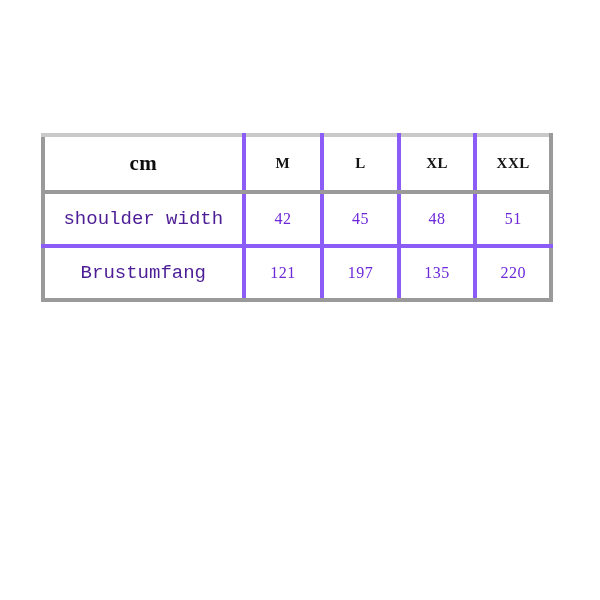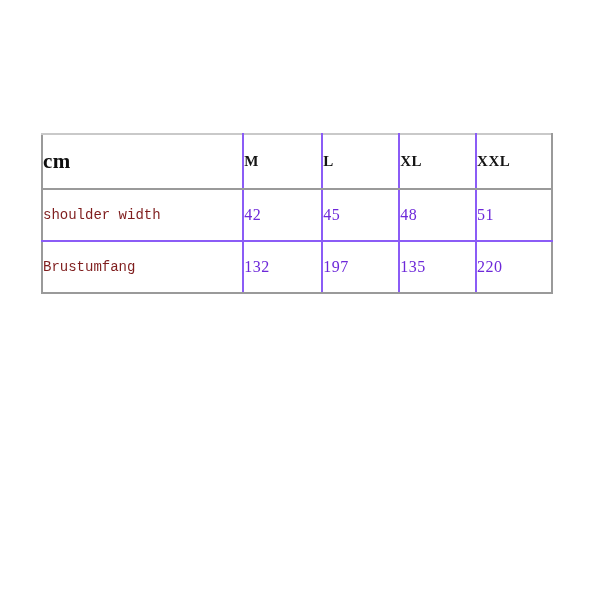--- a/index.html
+++ b/index.html
@@ -28,22 +28,22 @@
     left: 41px;
     top: 133px;
     width: 512px;
     border-collapse: collapse;
     table-layout: fixed;
     background: #ffffff;
   }
 
   #size-chart td,
   #size-chart th {
-    border: 2px solid #8b5cf6;
-    text-align: left;
+    border: 4px solid #8b5cf6;
+    text-align: center;
     vertical-align: middle;
     padding: 0;
     background: #ffffff;
   }
 
   
   #size-chart {
     border-top: 1px solid #c9c9c9;
   }
   #size-chart tr:first-child > *:first-child { border-top-color: #c9c9c9; border-left-color: #9a9a9a; }
@@ -76,22 +76,22 @@
     font-size: 15px;
     color: #141414;
     letter-spacing: 0.5px;
   }
 
   
   tr.data-row > * { height: 50px; }
 
   .row-label {
     font-family: "Liberation Mono", "DejaVu Sans Mono", monospace;
-    font-size: 14px;
-    color: #7f1d1d;
+    font-size: 19px;
+    color: #4c1d95;
     letter-spacing: 0px;
     white-space: nowrap;
   }
 
   .measure-value {
     font-family: "Liberation Serif", "DejaVu Serif", serif;
     font-size: 16px;
     color: #6d28d9;
     letter-spacing: 0.5px;
   }
@@ -124,21 +124,21 @@
       <tr class="data-row">
         <td class="row-label">shoulder width</td>
         <td class="measure-value">42</td>
         <td class="measure-value">45</td>
         <td class="measure-value">48</td>
         <td class="measure-value">51</td>
       </tr>
 
       <tr class="data-row">
         <td class="row-label">Brustumfang</td>
-        <td class="measure-value">132</td>
+        <td class="measure-value">121</td>
         <td class="measure-value">197</td>
         <td class="measure-value">135</td>
         <td class="measure-value">220</td>
       </tr>
 
 
     </tbody>
   </table>
 
 </div>

